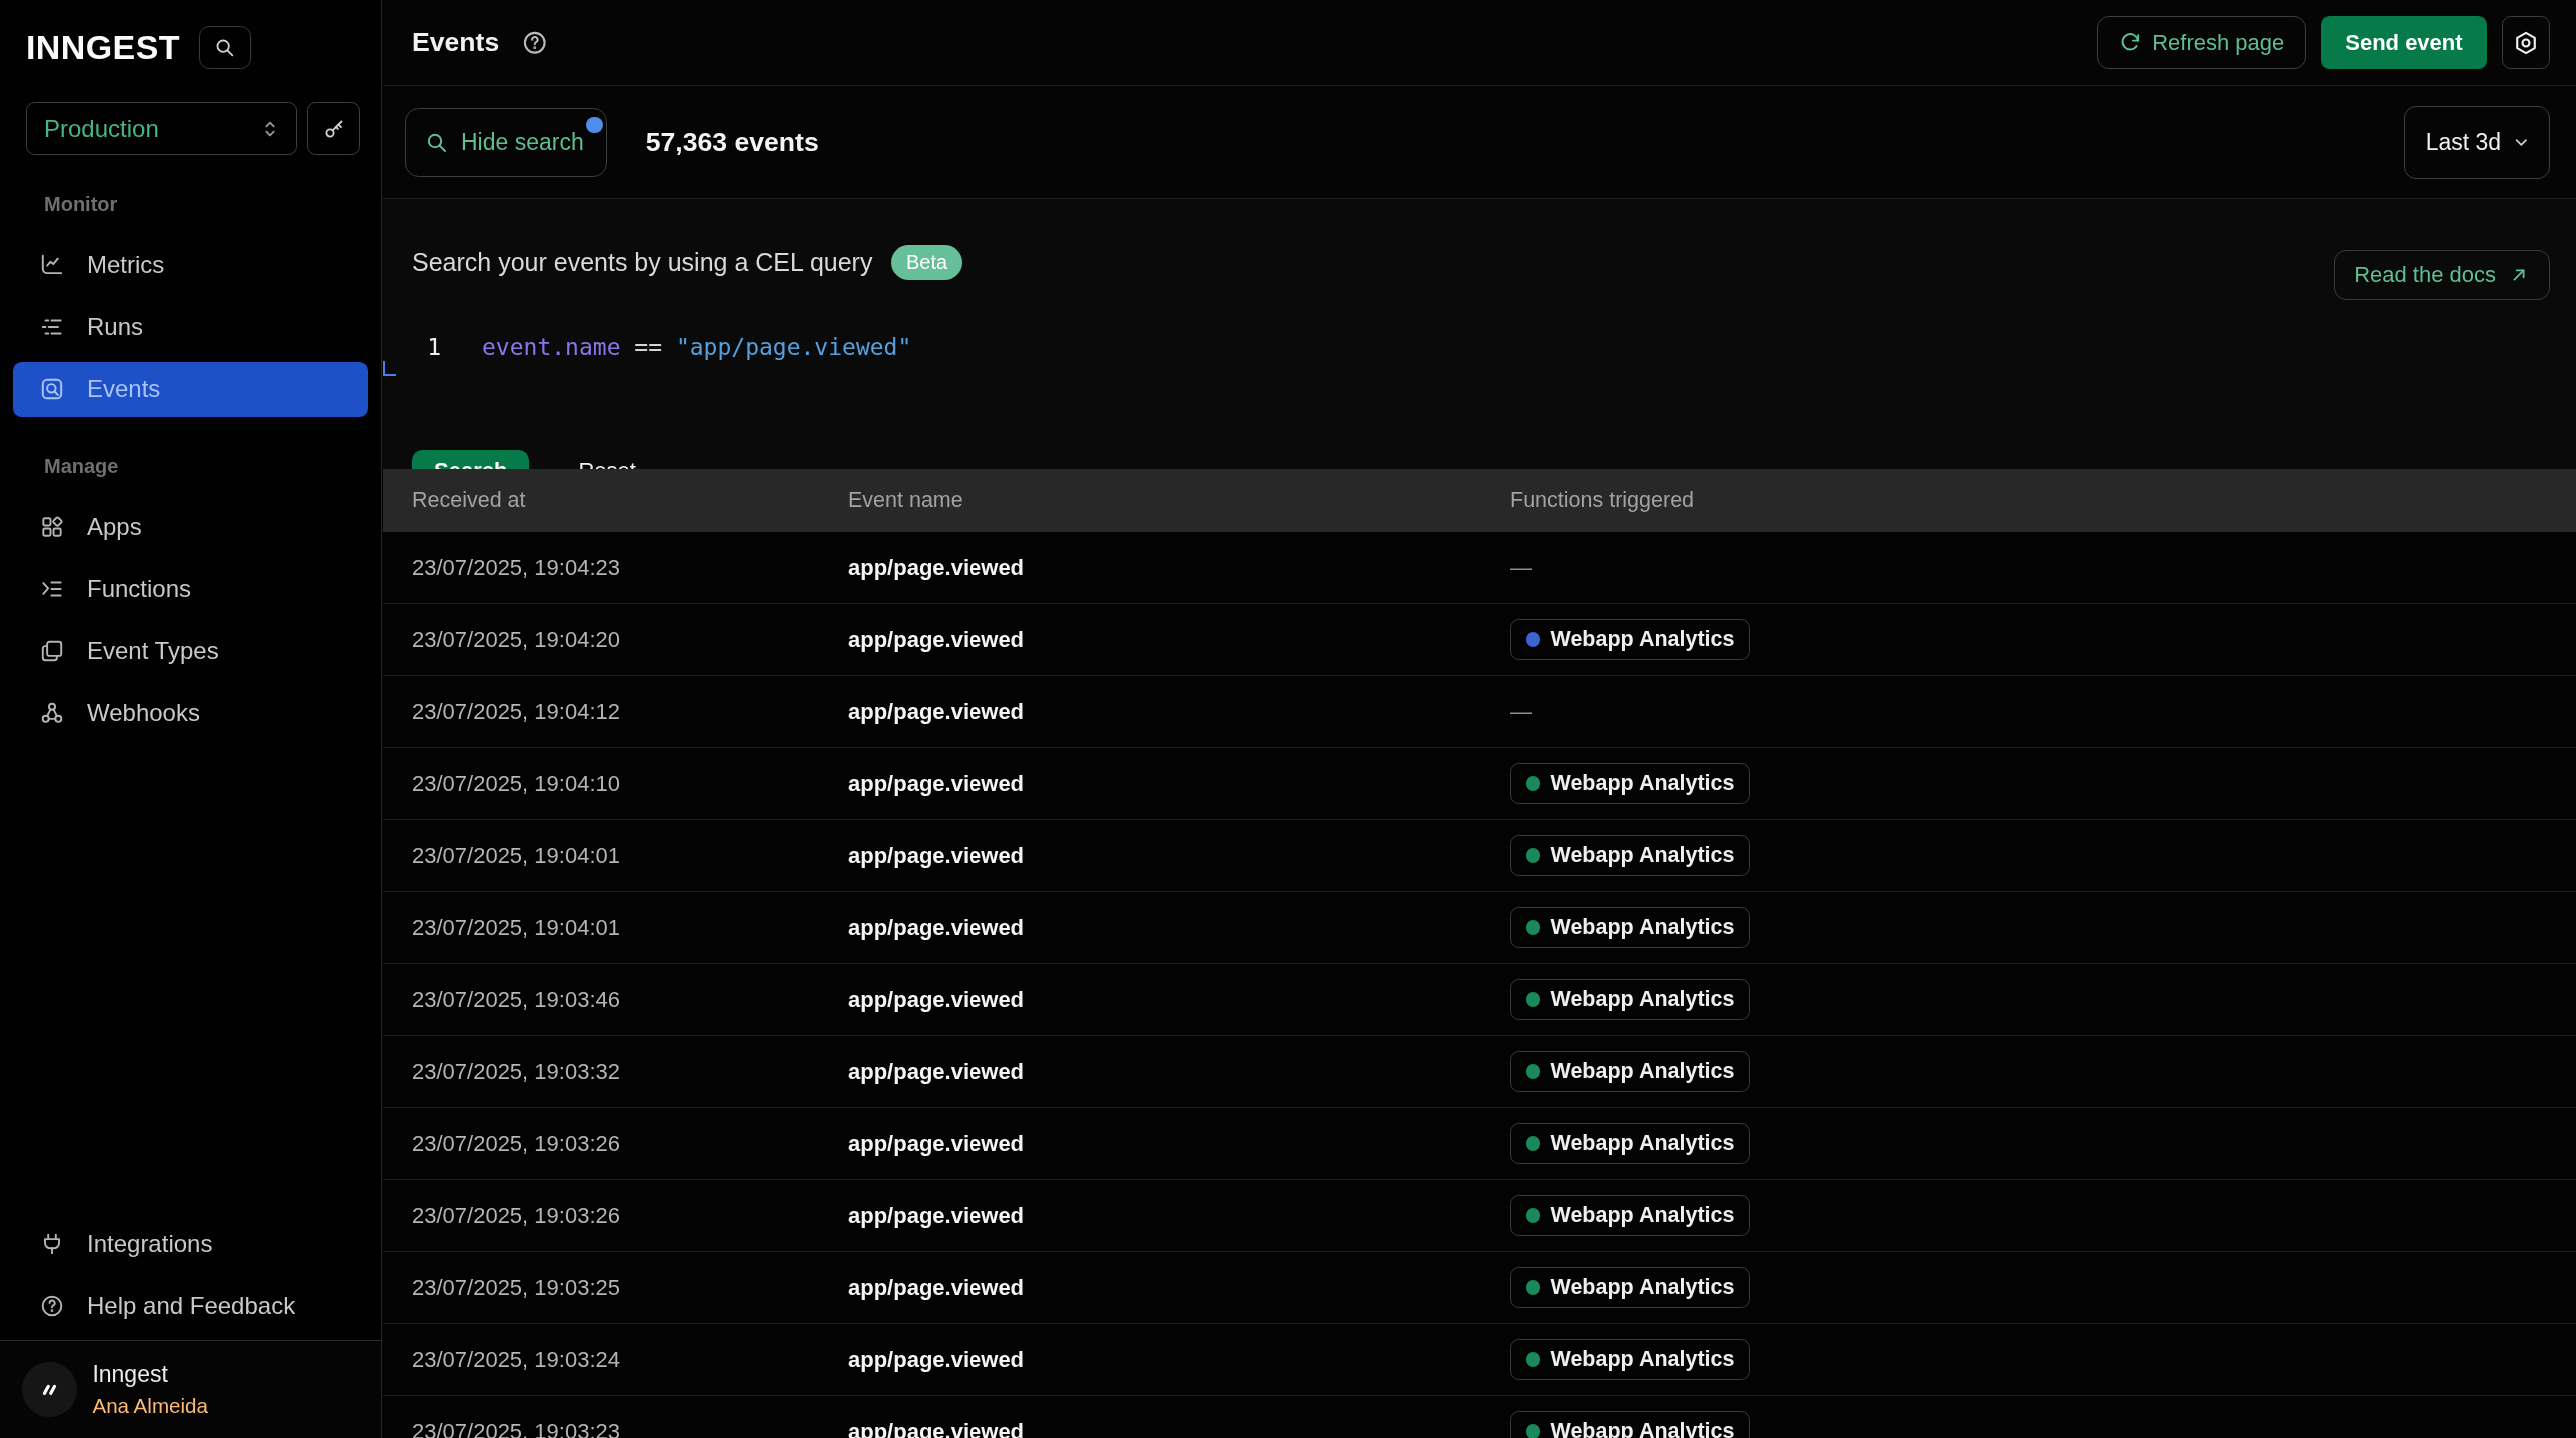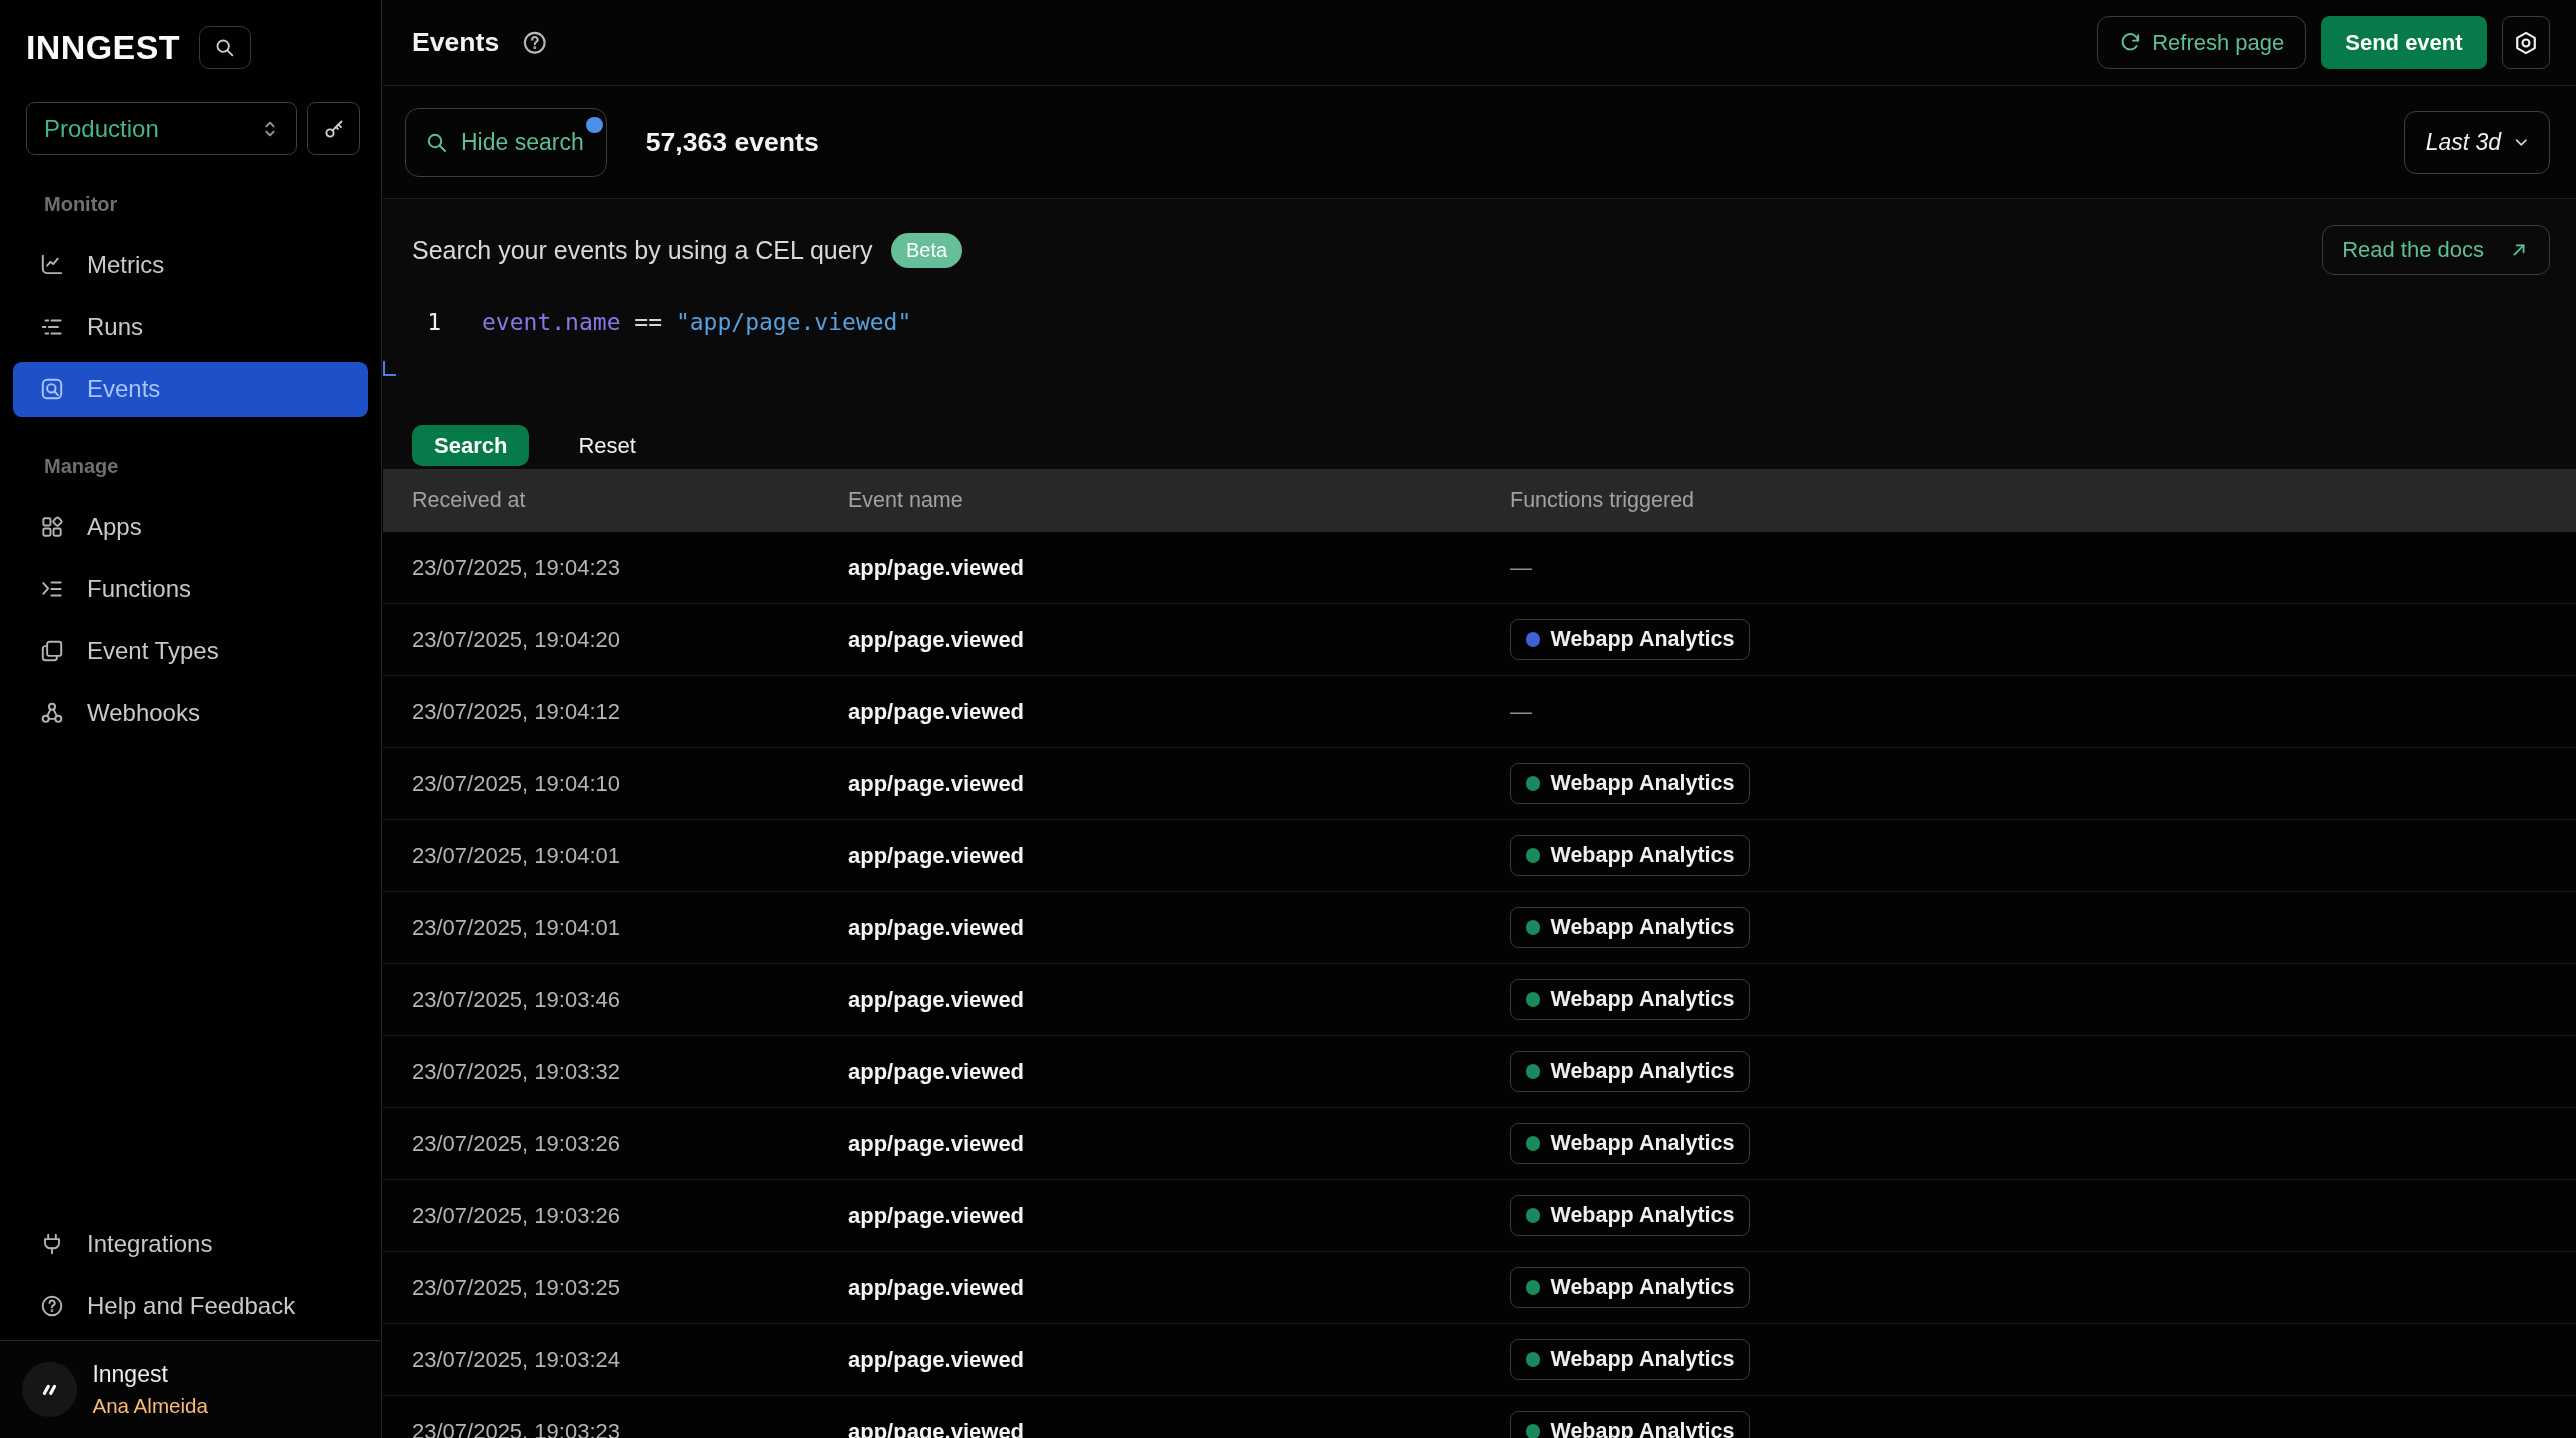--- a/index.html
+++ b/index.html
@@ -49,31 +49,31 @@
   .icon-btn{width:48px;height:53px;border:1.7px solid #3d3d3d;border-radius:8.6px;display:flex;align-items:center;
             justify-content:center;color:#f0f0f0;box-sizing:border-box;cursor:pointer;background:transparent;}
   .toolbar{position:absolute;left:0;top:87px;width:100%;height:112px;border-bottom:0.9px solid #1f1f1f;
            display:flex;align-items:center;padding:0 26px 0 22px;box-sizing:border-box;}
   .hide-search{height:69px;border:1.7px solid #3d3d3d;border-radius:13.7px;display:flex;align-items:center;
                gap:12px;padding:0 22px 0 19px;color:#5fbe93;font-size:23px;cursor:pointer;box-sizing:border-box;}
   .hs-label{position:relative;}
   .hs-dot{position:absolute;right:-19px;top:-12px;width:16.3px;height:16.3px;border-radius:50%;background:#4f8fe8;}
   .events-count{font-size:26.6px;font-weight:650;color:#f4f4f4;margin-left:39px;}
   .toolbar .spacer{flex:1;}
-  .range-btn{height:63px;border:1.7px solid #3f3f3f;border-radius:12px;display:flex;align-items:center;gap:10.3px;
-             padding:0 17px 0 20.6px;color:#f0f0f0;font-size:23px;cursor:pointer;box-sizing:border-box;font-style:italic;}
+  .range-btn{height:73px;border:1.7px solid #3f3f3f;border-radius:12px;display:flex;align-items:center;gap:10.3px;
+             padding:0 17px 0 20.6px;color:#f0f0f0;font-size:23px;cursor:pointer;box-sizing:border-box;}
   
   .panel{position:absolute;left:0;top:199px;width:100%;height:270px;background:#0a0a0a;box-sizing:border-box;}
   .panel-head{display:flex;align-items:center;justify-content:space-between;padding:26px 26px 0 29px;}
   .panel-title-wrap{display:flex;align-items:center;gap:19px;}
   .panel-title{font-size:25px;color:#d9d9d9;}
   .beta-pill{background:#66bf98;color:#fff;font-size:20px;font-weight:400;border-radius:857px;
              padding:6px 14.6px;}
-  .docs-btn{height:50px;border:1.7px solid #3a3a3a;border-radius:12px;display:flex;align-items:center;gap:24px;
-            padding:0 19px;color:#5fbe93;font-size:22px;cursor:pointer;box-sizing:border-box;}
+  .docs-btn{height:50px;border:1.7px solid #3a3a3a;border-radius:12px;display:flex;align-items:center;gap:12px;
+            padding:0 19px;color:#5fbe93;font-size:22px;cursor:pointer;box-sizing:border-box;margin-top:25px;}
   .editor{display:flex;align-items:flex-start;margin-top:34px;min-height:94px;
           font-family:"DejaVu Sans Mono","Liberation Mono",monospace;font-size:23px;}
   .gutter{width:17px;padding-left:41px;color:#f0f0f0;text-align:right;}
   .code-line{margin-left:41px;white-space:pre;}
   .tok-property{color:#8a76e8;}
   .tok-punct{color:#8a76e8;}
   .tok-operator{color:#d6d6d6;}
   .tok-string{color:#55a1e0;}
   .editor-corner{position:absolute;left:0;top:162px;width:13px;height:14.6px;
                  border-left:2.6px solid #4a80e8;border-bottom:2.6px solid #4a80e8;box-sizing:border-box;}

